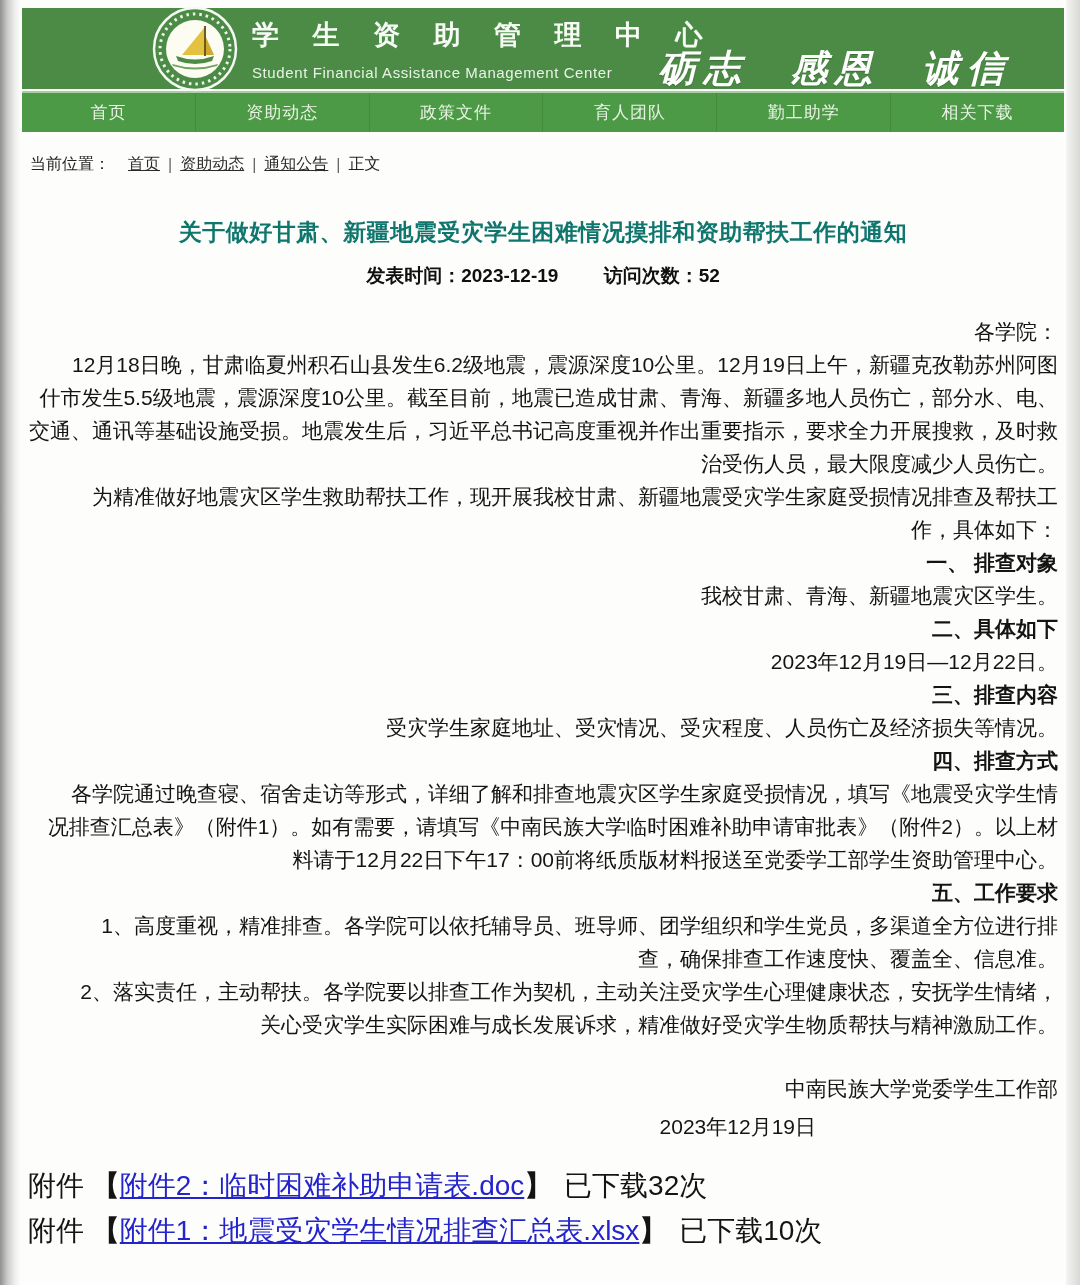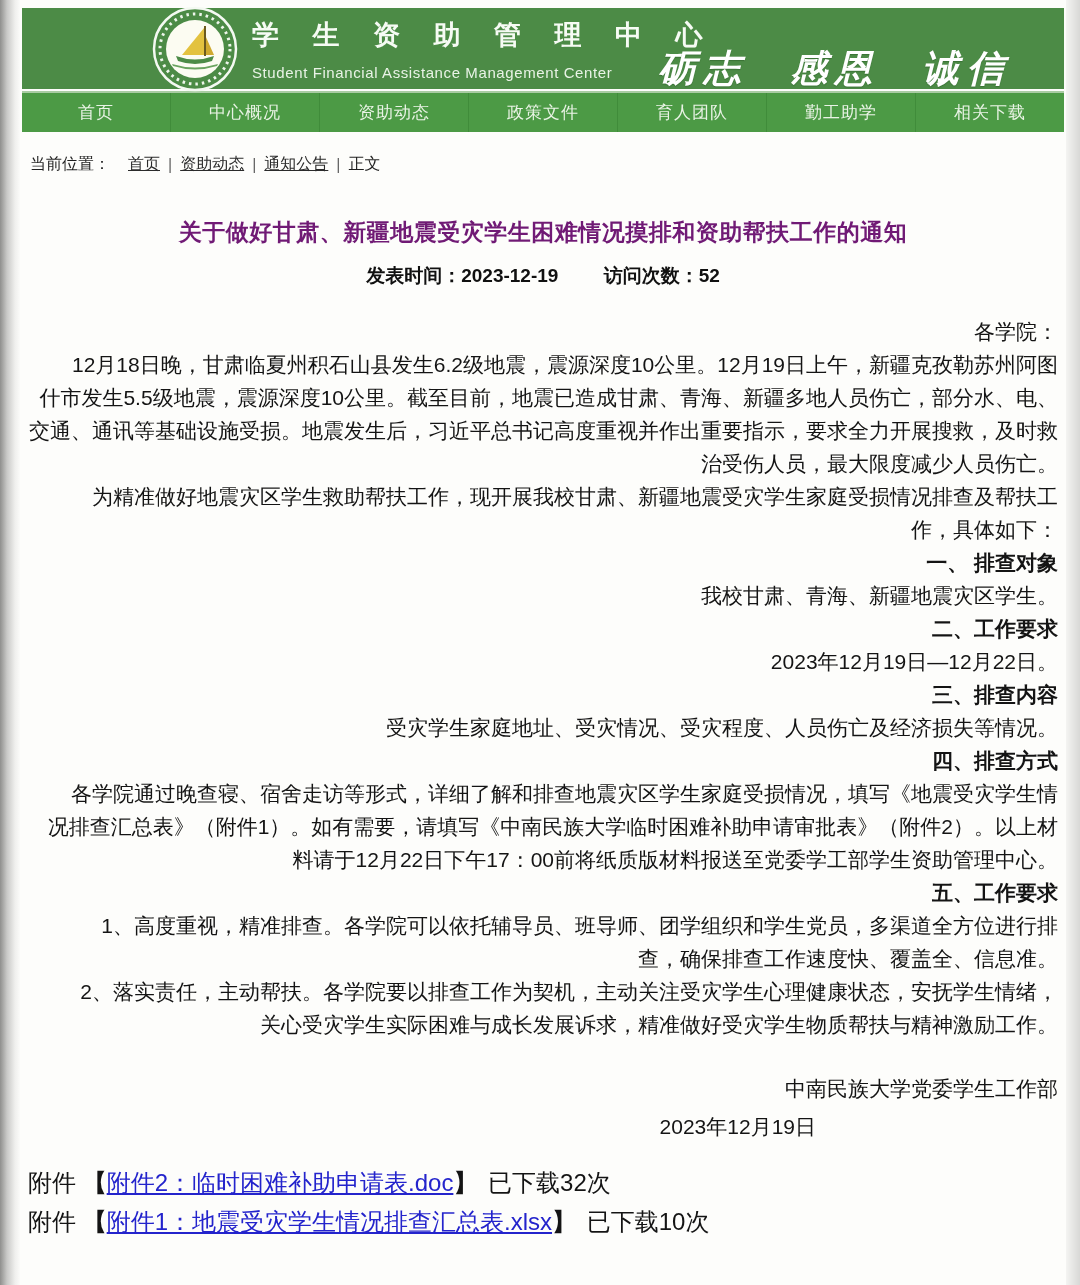--- a/index.html
+++ b/index.html
@@ -81,21 +81,21 @@
     color:#2b2b2b; text-decoration:underline; cursor:pointer;
     margin:0 8px;
   }
   .breadcrumb .sep { color:#666; }
   .breadcrumb .current { margin-left:8px; }
 
   
   .art-title {
     margin-top:42px;
     text-align:center;
-    font-size:23px; font-weight:bold; color:#701a75;
+    font-size:23px; font-weight:bold; color:#0f766e;
     letter-spacing:0.5px;
   }
   .art-meta {
     margin-top:15px;
     text-align:center;
     font-size:19px; font-weight:bold; color:#101010;
   }
   .art-meta .meta-item { margin:0 20px; }
 
   .art-body {
@@ -106,21 +106,21 @@
   .art-body p { margin:0; }
   .art-body p.indent  { text-indent:2em; }
   .art-body p.heading { font-weight:bold; text-indent:1.4em; }
   .art-body p.section { text-indent:1.4em; }
 
   .sig   { margin-top:34px; padding-right:6px; text-align:right; font-size:21px; color:#141414; }
   .date  { margin-top:10px; padding-right:248px; text-align:right; font-size:21px; color:#141414; }
 
   
   .attachments { margin-top:26px; padding:0 6px; }
-  .att-row { font-size:24px; color:#141414; margin-top:7px; white-space:nowrap; }
+  .att-row { font-size:28px; color:#141414; margin-top:7px; white-space:nowrap; }
   .att-row .bracket { font-weight:bold; }
   .att-row a.att-link {
     color:#2424cc; text-decoration:underline; cursor:pointer;
   }
   .att-row .dl-count { margin-left:4px; }
 </style>
 </head>
 <body>
 
 <div class="page">
@@ -144,21 +144,20 @@
       </div>
       <div class="titles">
         <div class="title-cn">学 生 资 助 管 理 中 心</div>
         <div class="title-en">Student Financial Assistance Management Center</div>
       </div>
       <div class="motto">砺志  感恩  诚信</div>
     </div>
 
     <div class="nav">
       <div class="nav-item">首页</div>
-      <div class="nav-item">中心概况</div>
       <div class="nav-item">资助动态</div>
       <div class="nav-item">政策文件</div>
       <div class="nav-item">育人团队</div>
       <div class="nav-item">勤工助学</div>
       <div class="nav-item">相关下载</div>
     </div>
 
     <div class="breadcrumb">
       <span class="label">当前位置：</span>
       <a class="crumb">首页</a>
@@ -175,21 +174,21 @@
       <span class="meta-item">发表时间：2023-12-19</span>
       <span class="meta-item">访问次数：52</span>
     </div>
 
     <div class="art-body">
       <p class="plain">各学院：</p>
       <p class="indent">12月18日晚，甘肃临夏州积石山县发生6.2级地震，震源深度10公里。12月19日上午，新疆克孜勒苏州阿图什市发生5.5级地震，震源深度10公里。截至目前，地震已造成甘肃、青海、新疆多地人员伤亡，部分水、电、交通、通讯等基础设施受损。地震发生后，习近平总书记高度重视并作出重要指示，要求全力开展搜救，及时救治受伤人员，最大限度减少人员伤亡。</p>
       <p class="indent">为精准做好地震灾区学生救助帮扶工作，现开展我校甘肃、新疆地震受灾学生家庭受损情况排查及帮扶工作，具体如下：</p>
       <p class="heading">一、 排查对象</p>
       <p class="section">我校甘肃、青海、新疆地震灾区学生。</p>
-      <p class="heading">二、工作要求</p>
+      <p class="heading">二、具体如下</p>
       <p class="section">2023年12月19日—12月22日。</p>
       <p class="heading">三、排查内容</p>
       <p class="section">受灾学生家庭地址、受灾情况、受灾程度、人员伤亡及经济损失等情况。</p>
       <p class="heading">四、排查方式</p>
       <p class="indent">各学院通过晚查寝、宿舍走访等形式，详细了解和排查地震灾区学生家庭受损情况，填写《地震受灾学生情况排查汇总表》（附件1）。如有需要，请填写《中南民族大学临时困难补助申请审批表》（附件2）。以上材料请于12月22日下午17：00前将纸质版材料报送至党委学工部学生资助管理中心。</p>
       <p class="heading">五、工作要求</p>
       <p class="indent">1、高度重视，精准排查。各学院可以依托辅导员、班导师、团学组织和学生党员，多渠道全方位进行排查，确保排查工作速度快、覆盖全、信息准。</p>
       <p class="indent">2、落实责任，主动帮扶。各学院要以排查工作为契机，主动关注受灾学生心理健康状态，安抚学生情绪，关心受灾学生实际困难与成长发展诉求，精准做好受灾学生物质帮扶与精神激励工作。</p>
     </div>
 

